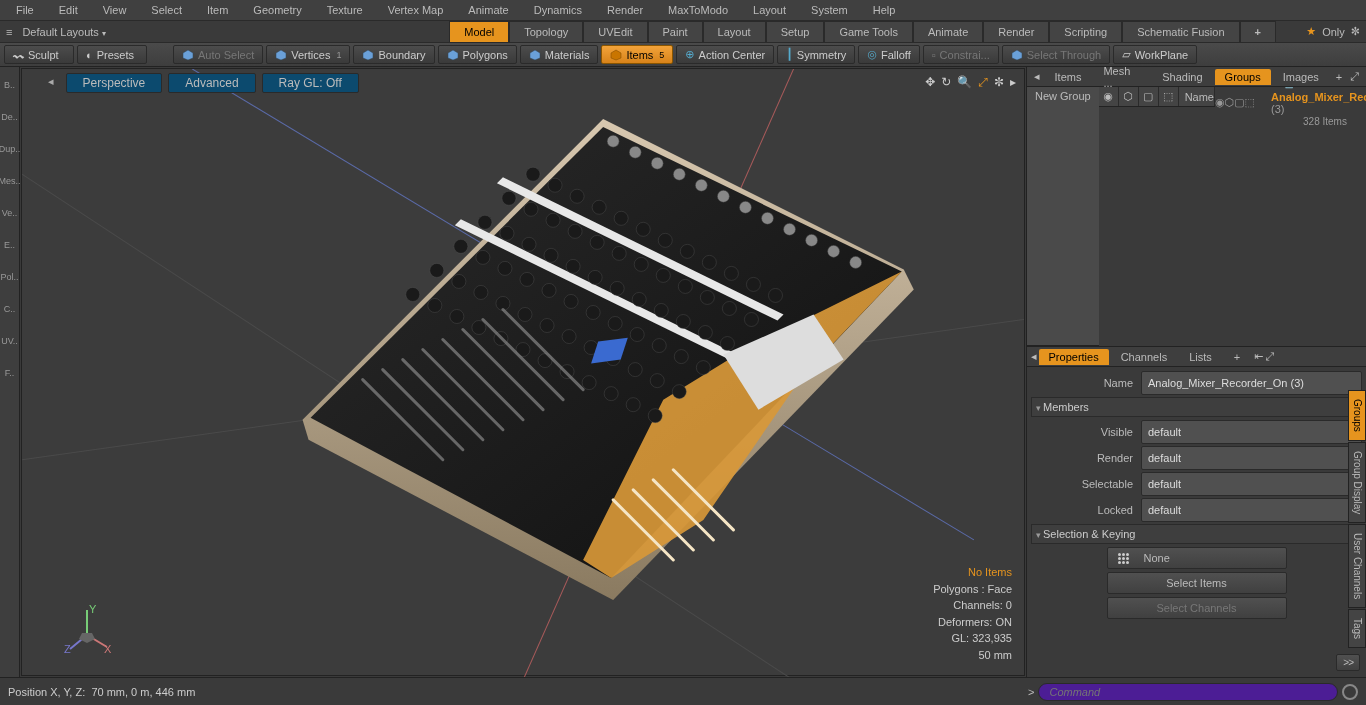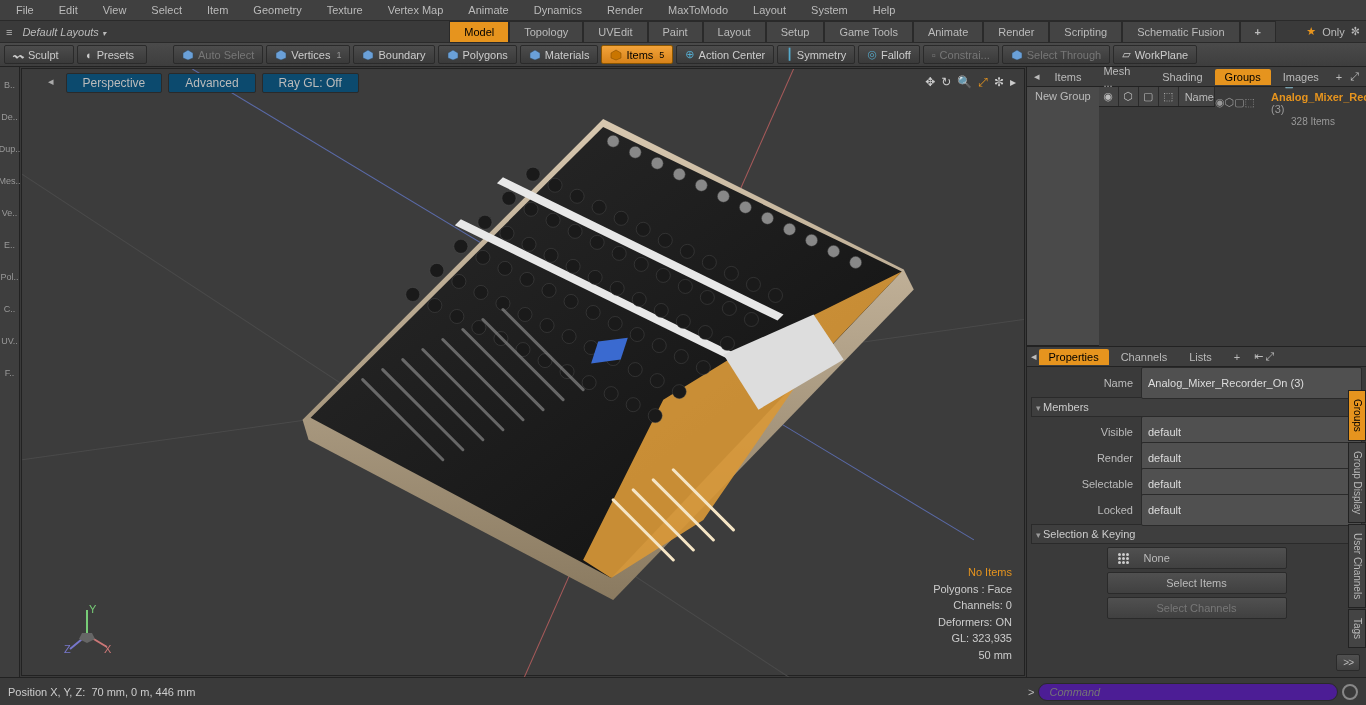--- a/index.html
+++ b/index.html
@@ -41,29 +41,29 @@
 .grouptree { flex:0 0 260px; background:#3a3a3a; border-bottom:1px solid #222; display:flex; flex-direction:row; }
 .grouptree .newgrp { padding:3px 8px; background:#4a4a4a; border-bottom:1px solid #222; cursor:pointer; }
 .grouptree .hdr { display:flex; align-items:center; background:#444; border-bottom:1px solid #222; height:20px; }
 .grouptree .hdr .col { border-right:1px solid #2a2a2a; height:100%; display:flex; align-items:center; justify-content:center; cursor:pointer; }
 .grouptree .hdr .namecol { flex:1; padding-left:6px; justify-content:flex-start; }
 .grouptree .body { flex:1; overflow:auto; background:#3a3a3a; }
 .grouptree .row { display:flex; align-items:center; height:30px; }
 .grouptree .row .c { width:20px; display:flex; justify-content:center; color:#999; cursor:pointer; }
 .grouptree .row .nm { flex:1; padding-left:16px; }
 .grouptree .row .nm .title { color:#e6941e; font-weight:bold; }
-.grouptree .row .nm .sub { color:#999; font-size:10px; margin-left:20px; }
+.grouptree .row .nm .sub { color:#999; font-size:10px; margin-left:32px; }
 .propstabs { height:20px; display:flex; align-items:center; background:#3e3e3e; border-bottom:1px solid #222; padding:0 4px; gap:2px; }
 .propstabs .t { padding:2px 10px; cursor:pointer; }
 .propstabs .t.active { background:#e6941e; color:#000; border-radius:2px 2px 0 0; }
 .propsbody { flex:1; overflow:auto; background:#3a3a3a; padding:4px; position:relative; }
 .proprow { display:flex; align-items:center; height:24px; margin-bottom:2px; }
 .proprow .lbl { width:110px; text-align:right; padding-right:8px; color:#bbb; }
 .proprow .val { flex:1; }
-.proprow .val input, .proprow .val .dd { width:100%; height:32px; background:#505050; border:1px solid #2a2a2a; border-radius:2px; color:#ddd; padding:0 6px; cursor:pointer; display:flex; align-items:center; }
+.proprow .val input, .proprow .val .dd { width:100%; height:24px; background:#505050; border:1px solid #2a2a2a; border-radius:2px; color:#ddd; padding:0 6px; cursor:pointer; display:flex; align-items:center; }
 .proprow .val .dd { justify-content:space-between; }
 .proprow .val .dd::after { content:"▾"; color:#aaa; font-size:9px; }
 .section-hdr { padding:3px 4px; background:#3e3e3e; border:1px solid #2a2a2a; margin-bottom:3px; cursor:pointer; color:#ccc; }
 .section-hdr::before { content:"▾ "; color:#999; font-size:9px; }
 .btnrow { display:flex; justify-content:center; margin:3px 0; }
 .btnrow .btn { padding:4px 20px; background:linear-gradient(#505050,#404040); border:1px solid #2a2a2a; border-radius:2px; cursor:pointer; min-width:180px; text-align:center; }
 .btnrow .btn.dim { color:#777; }
 .side-tabs { position:absolute; right:0; top:88px; width:18px; display:flex; flex-direction:column; gap:1px; z-index:3; }
 .side-tabs .st { writing-mode:vertical-rl; padding:8px 2px; background:#444; border:1px solid #222; cursor:pointer; font-size:10px; text-align:center; }
 .side-tabs .st.active { background:#e6941e; color:#000; }
@@ -93,21 +93,21 @@
   <span class="mi">Render</span>
   <span class="mi">MaxToModo</span>
   <span class="mi">Layout</span>
   <span class="mi">System</span>
   <span class="mi">Help</span>
 </div>
 
 <div class="layoutbar">
   <div class="left">
     <span style="cursor:pointer;">≡</span>
-    <span style="cursor:pointer;font-style:italic;"><span>Default Layouts</span> <span style="font-size:8px;">▾</span></span>
+    <span style="cursor:pointer;"><span>Default Layouts</span> <span style="font-size:8px;">▾</span></span>
   </div>
   <div class="tabs">
     <div class="tab active">Model</div>
     <div class="tab">Topology</div>
     <div class="tab">UVEdit</div>
     <div class="tab">Paint</div>
     <div class="tab">Layout</div>
     <div class="tab">Setup</div>
     <div class="tab">Game Tools</div>
     <div class="tab">Animate</div>

